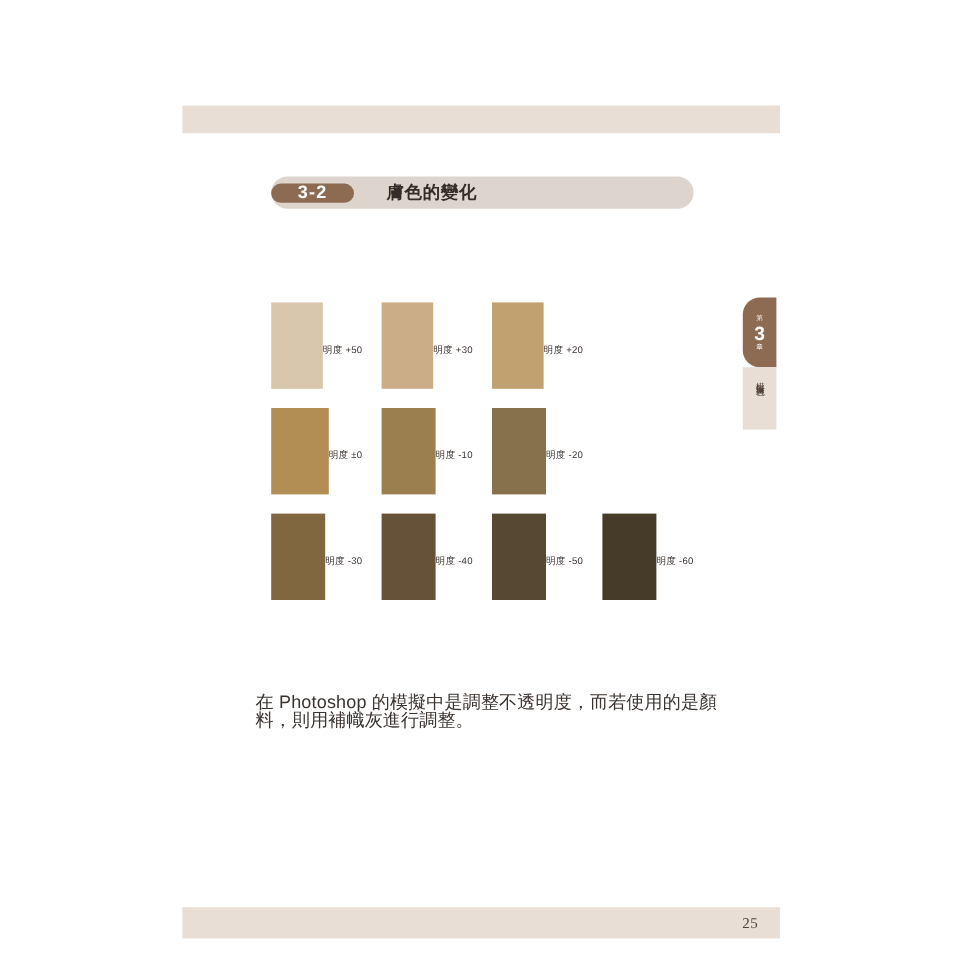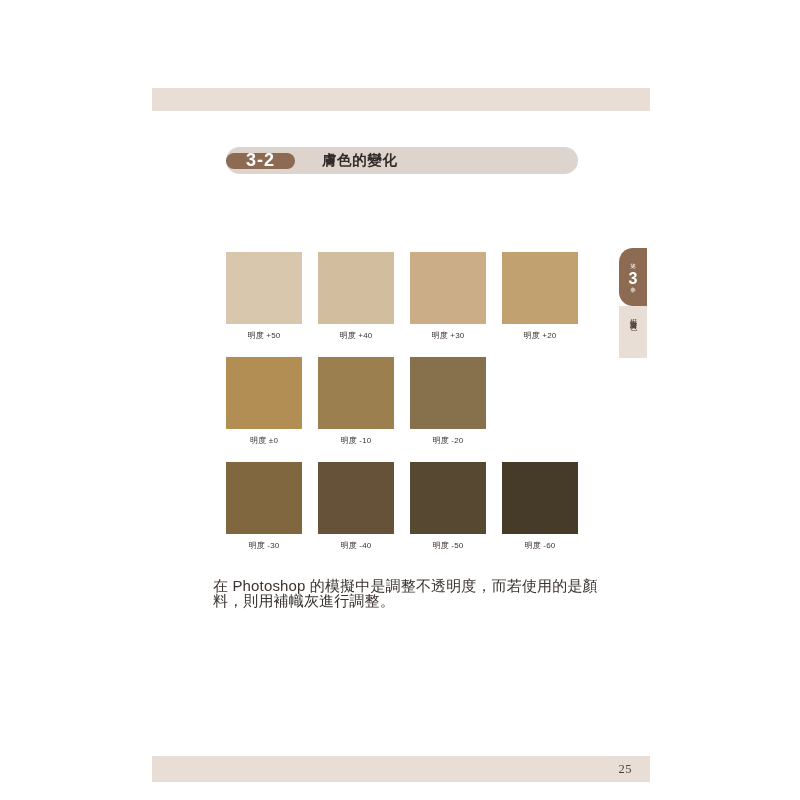--- a/index.html
+++ b/index.html
@@ -63,21 +63,21 @@
     border-radius: 14px;
     display: flex;
     align-items: center;
   }
   #heading-badge {
     width: 69px;
     height: 16px;
     border-radius: 14px;
     background: #8d6a52;
     color: #ffffff;
-    font-size: 18px;
+    font-size: 15px;
     font-weight: bold;
     letter-spacing: 1px;
     display: flex;
     align-items: center;
     justify-content: center;
     box-sizing: border-box;
     flex: 0 0 auto;
   }
   #heading-title {
     margin-left: 27px;
@@ -109,21 +109,21 @@
     width: 376px;
   }
   .swatch-row {
     display: flex;
     gap: 16px;
     margin-bottom: 16px;
   }
   .swatch-cell {
     width: 76px;
     display: flex;
-    flex-direction: column;
+    flex-direction: row;
     align-items: center;
   }
   .swatch-chip {
     width: 76px;
     height: 72px;
   }
   .swatch-label {
     margin-top: 6px;
     font-size: 8px;
     color: #3b332f;
@@ -211,24 +211,20 @@
     <div id="heading-badge">3-2</div>
     <div id="heading-title">膚色的變化</div>
   </div>
 
 
   <div id="swatch-grid">
       <div class="swatch-row">
         <div class="swatch-cell">
           <div class="swatch-chip" title="#d8c7ad" style="background: rgb(216, 199, 173);"></div>
           <div class="swatch-label">明度 +50</div>
-        </div>
-        <div class="swatch-cell">
-          <div class="swatch-chip" title="#d3bd9f" style="background: rgb(211, 189, 159);"></div>
-          <div class="swatch-label">明度 +40</div>
         </div>
         <div class="swatch-cell">
           <div class="swatch-chip" title="#cbad88" style="background: rgb(203, 173, 136);"></div>
           <div class="swatch-label">明度 +30</div>
         </div>
         <div class="swatch-cell">
           <div class="swatch-chip" title="#c2a170" style="background: rgb(194, 161, 112);"></div>
           <div class="swatch-label">明度 +20</div>
         </div>
       </div>

